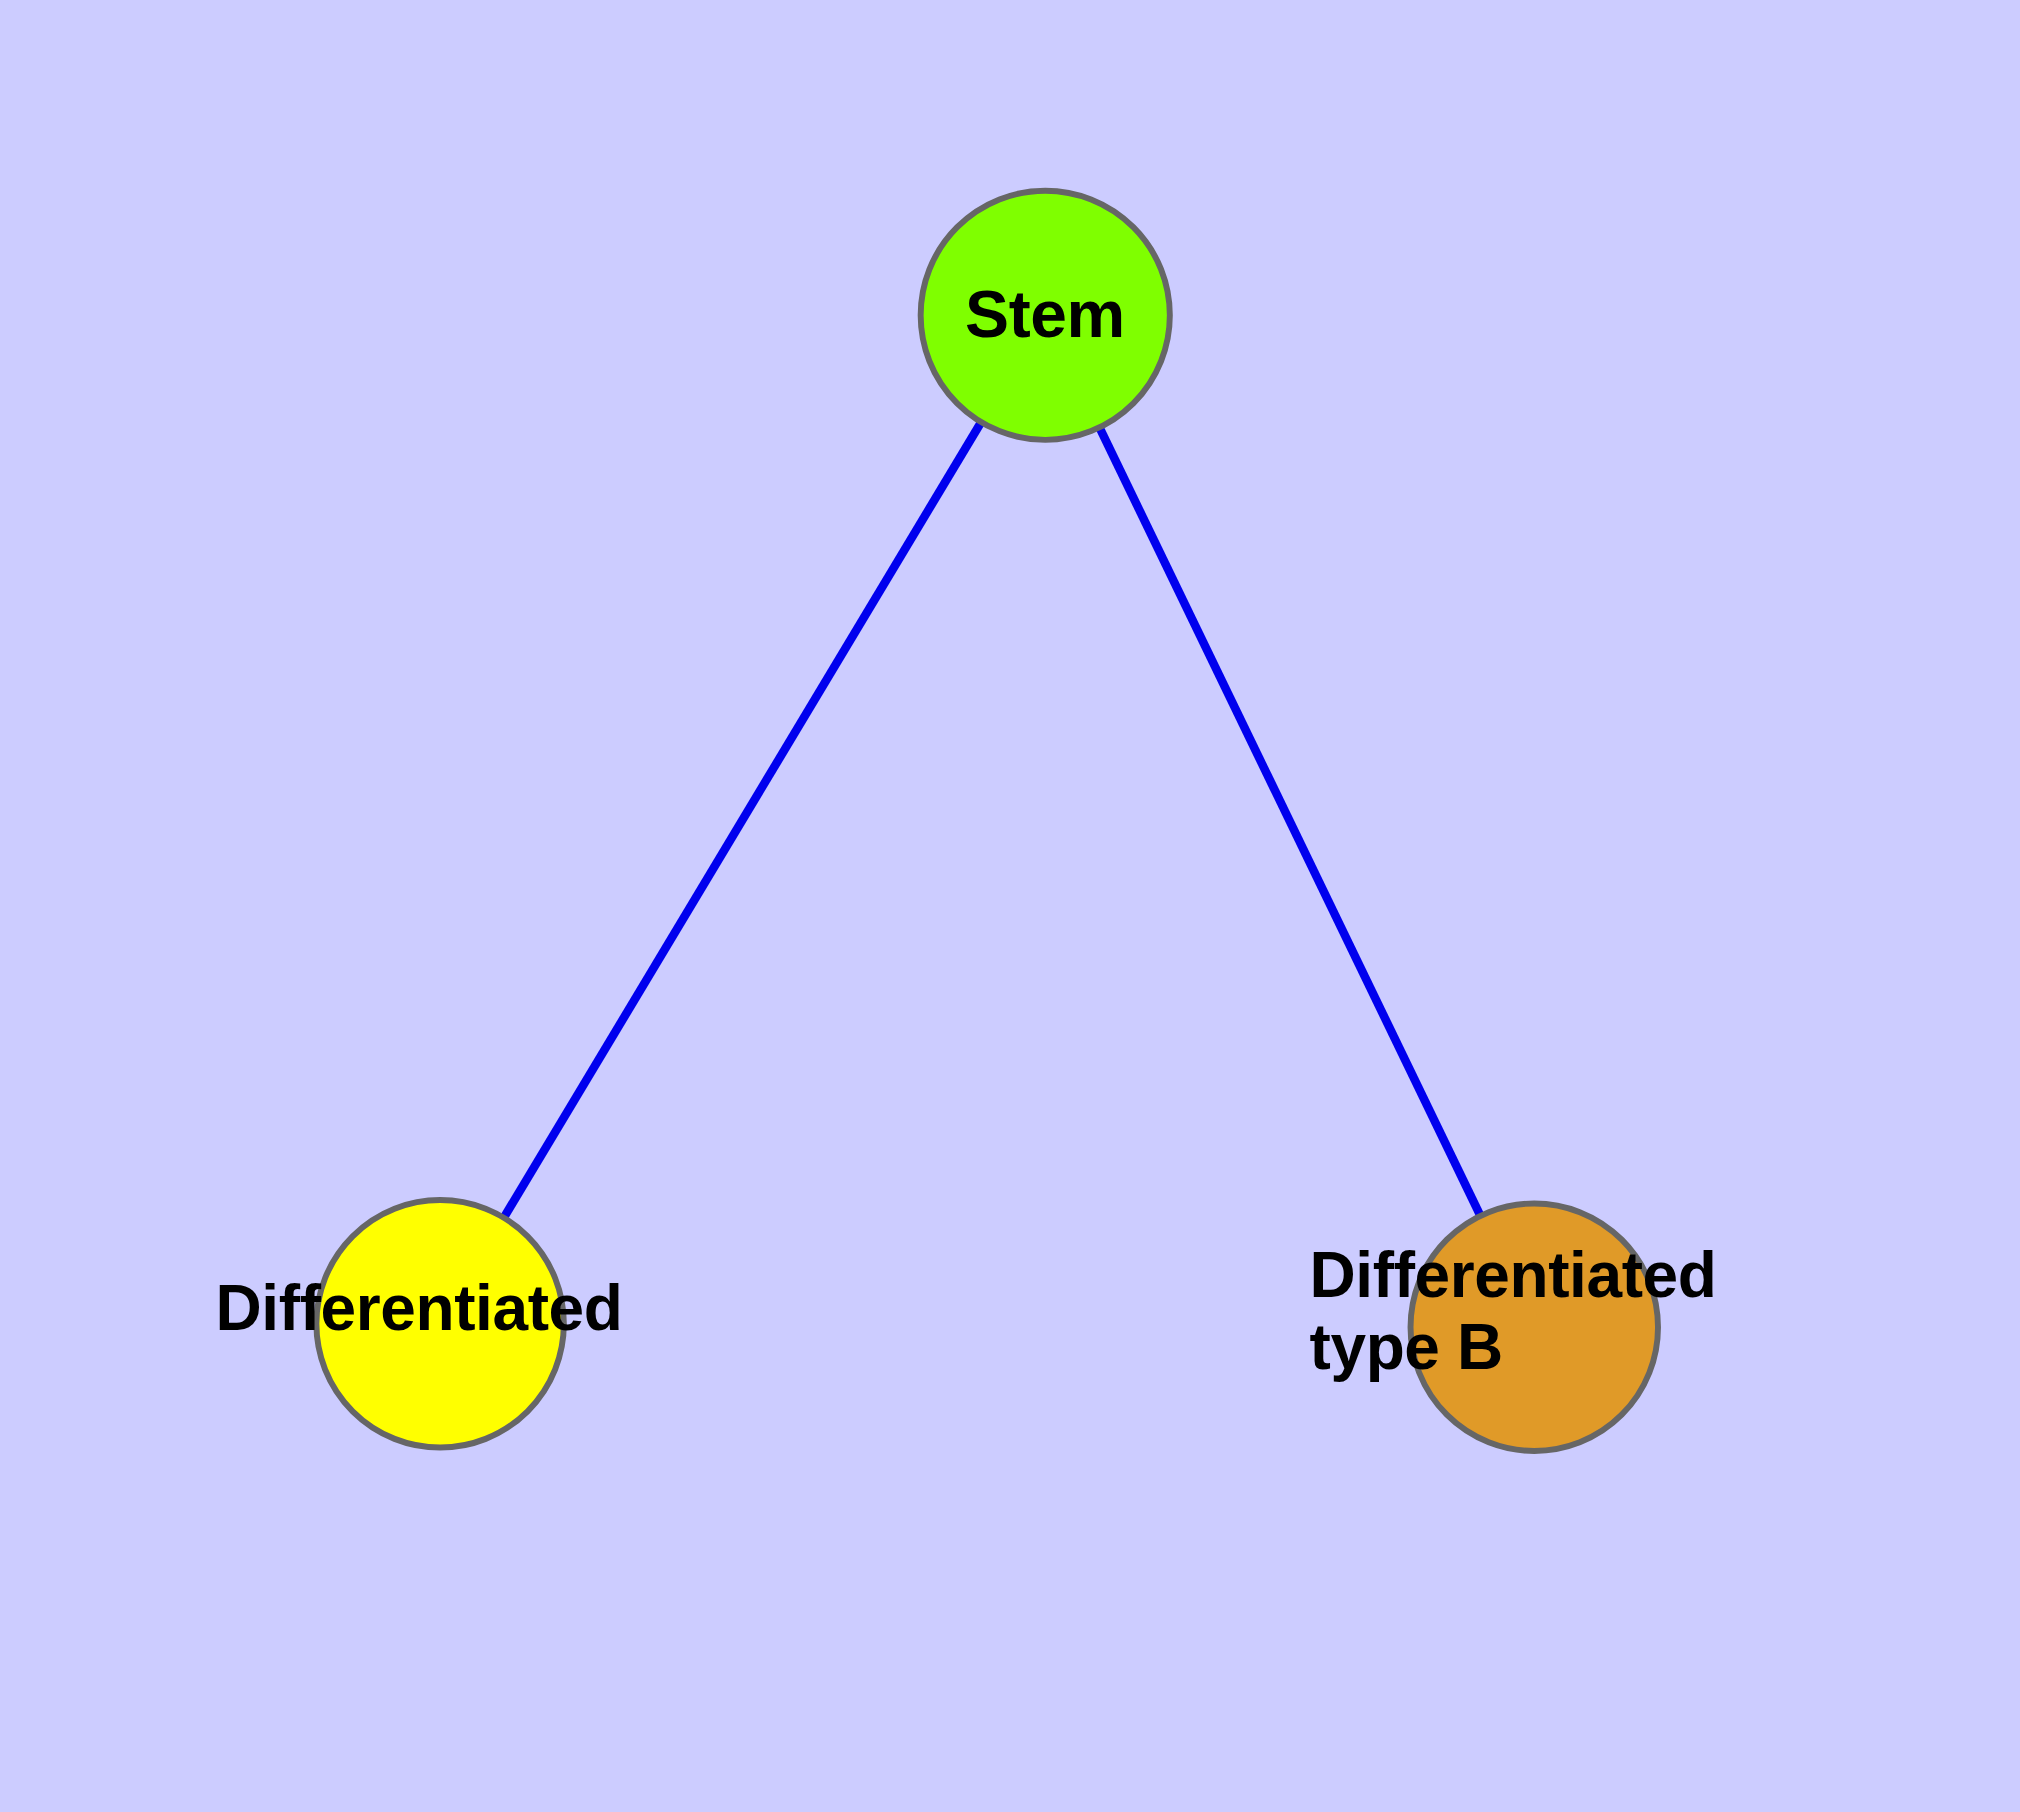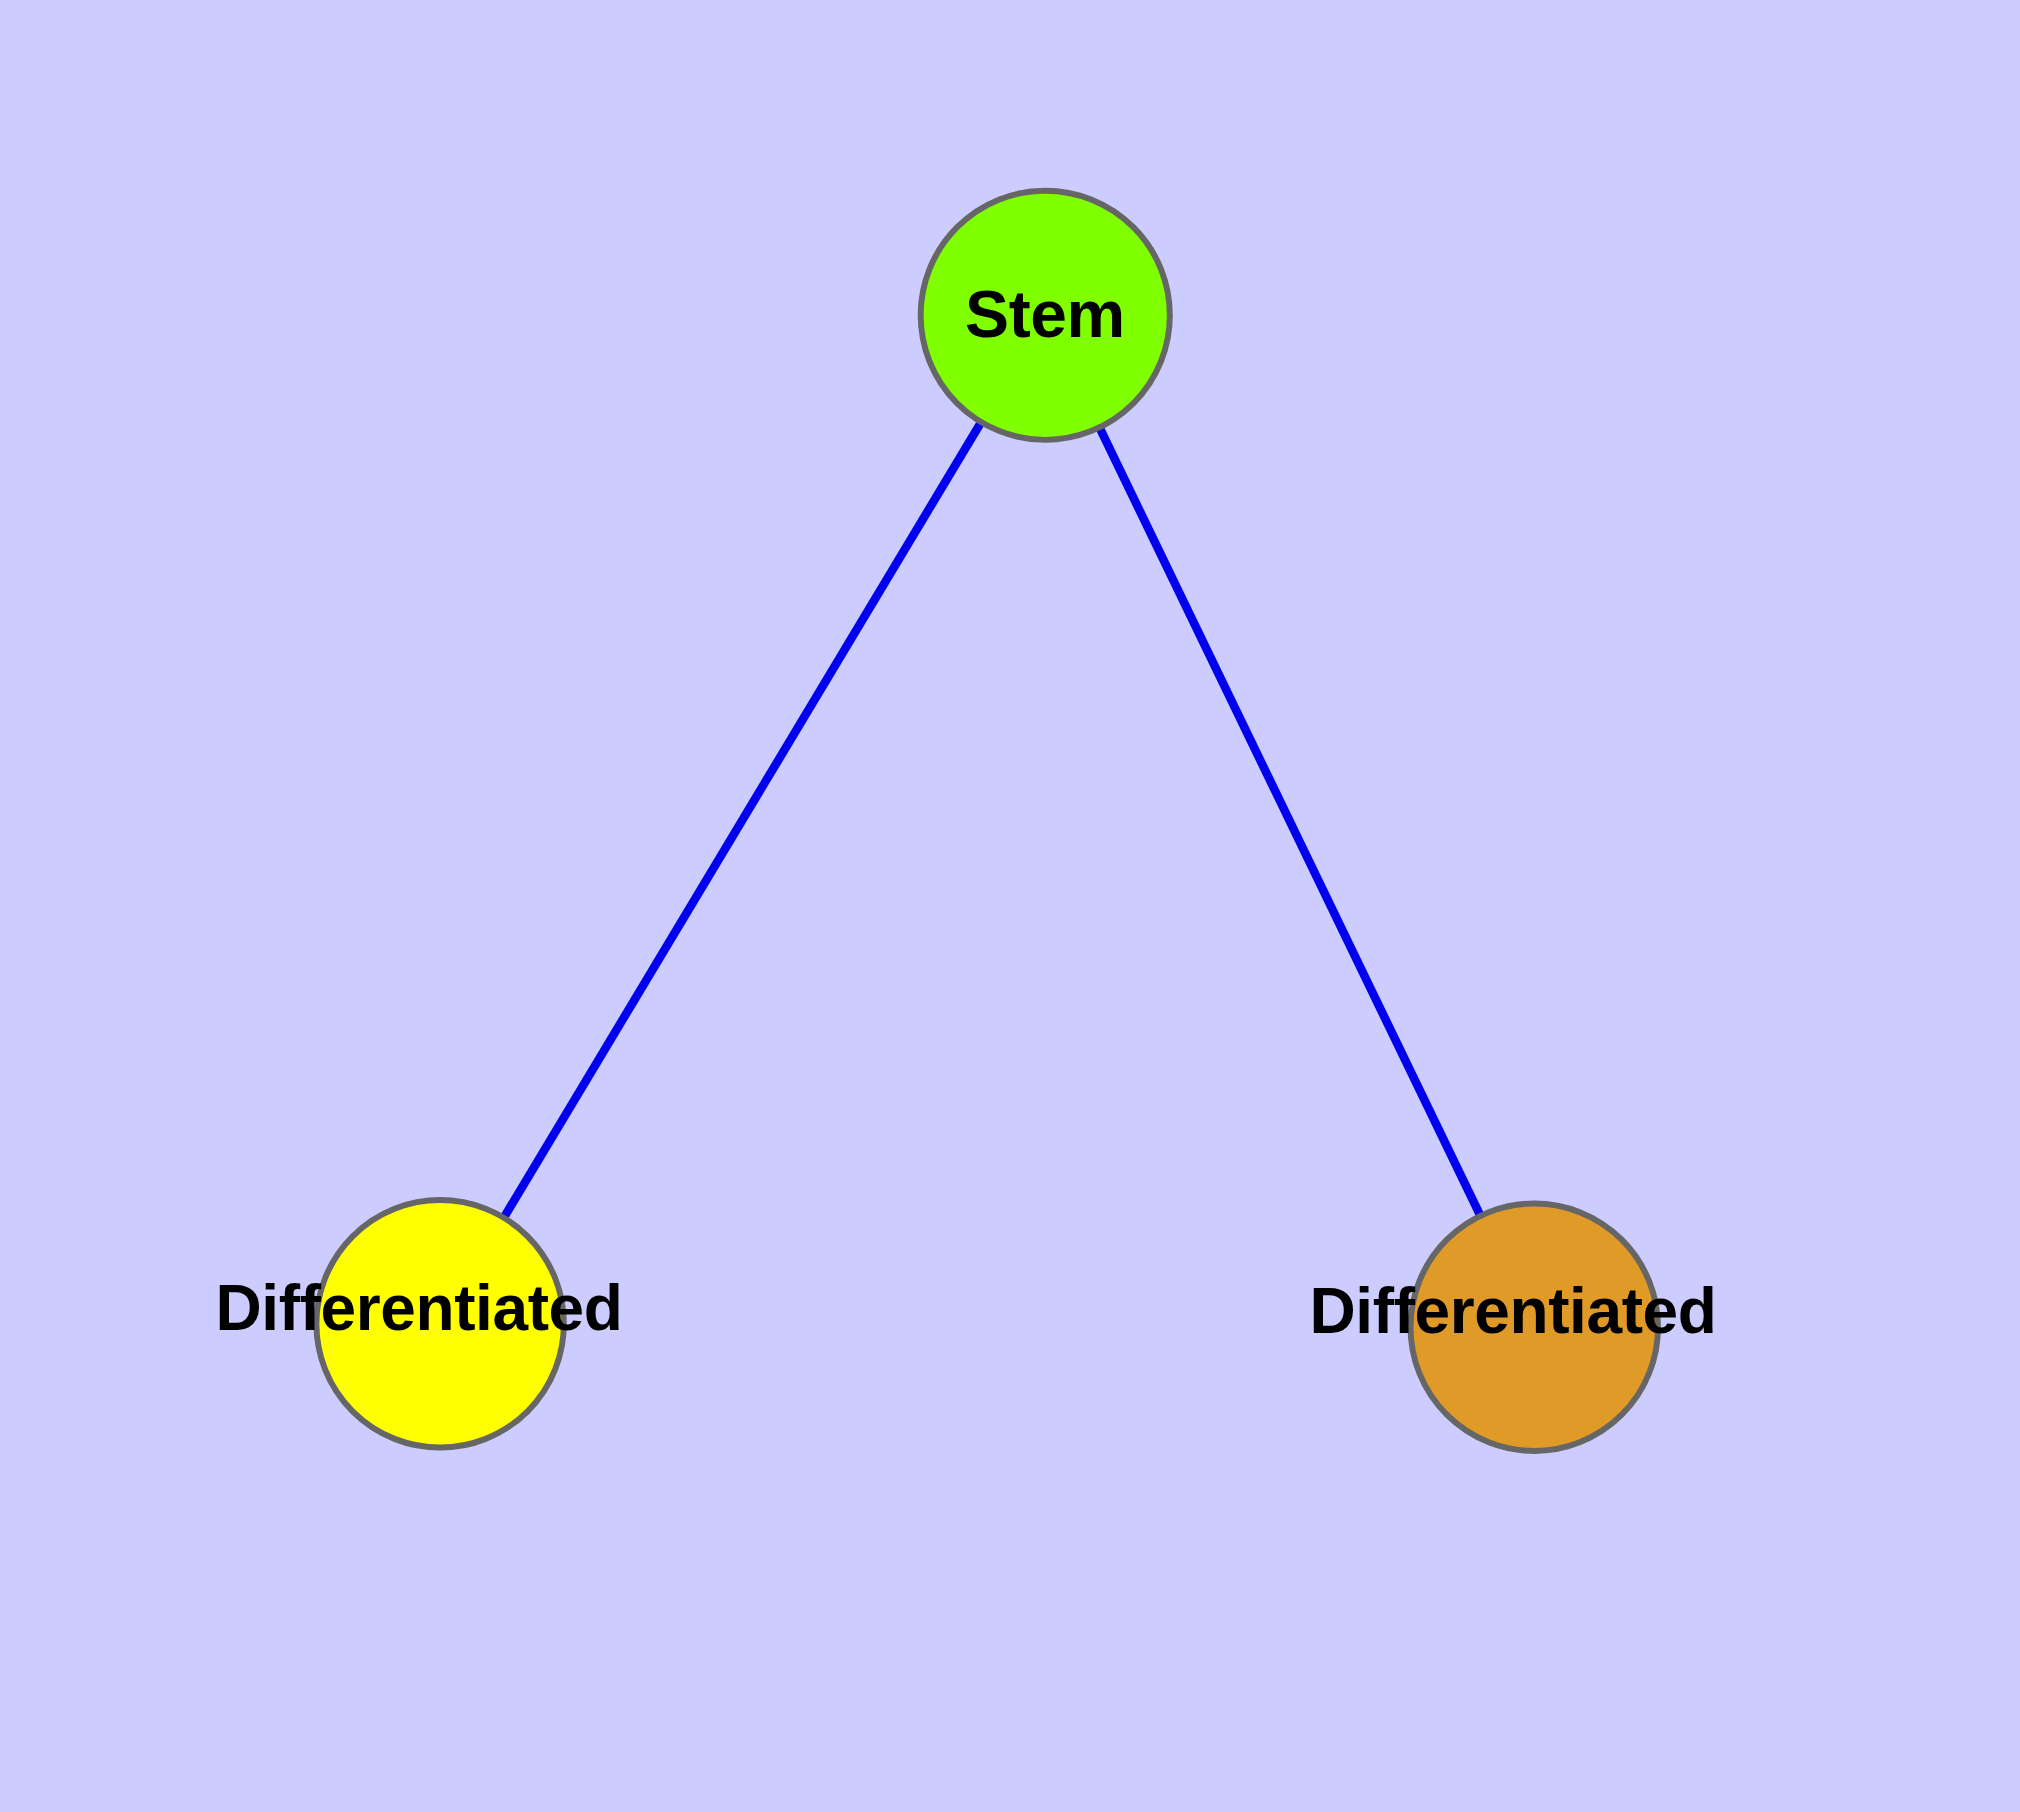--- a/index.html
+++ b/index.html
@@ -74,17 +74,18 @@
 
   <div id="labels-layer">
       <div class="node-label single" style="left: 1045px; top: 315px;">
         <div>Stem</div>
       </div>
       <div class="node-label" style="left: 419px; top: 1309px;">
         <div>Differentiated</div>
       </div>
       <div class="node-label" style="left: 1513px; top: 1312px;">
         <div>Differentiated</div>
+        <div>type B</div>
       </div>
     </div>
 
 </div>
 
 
 </body></html>

